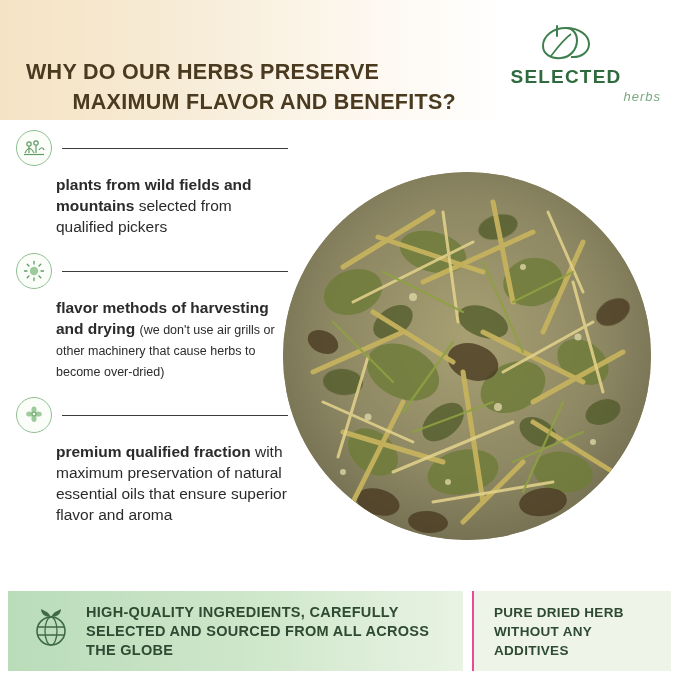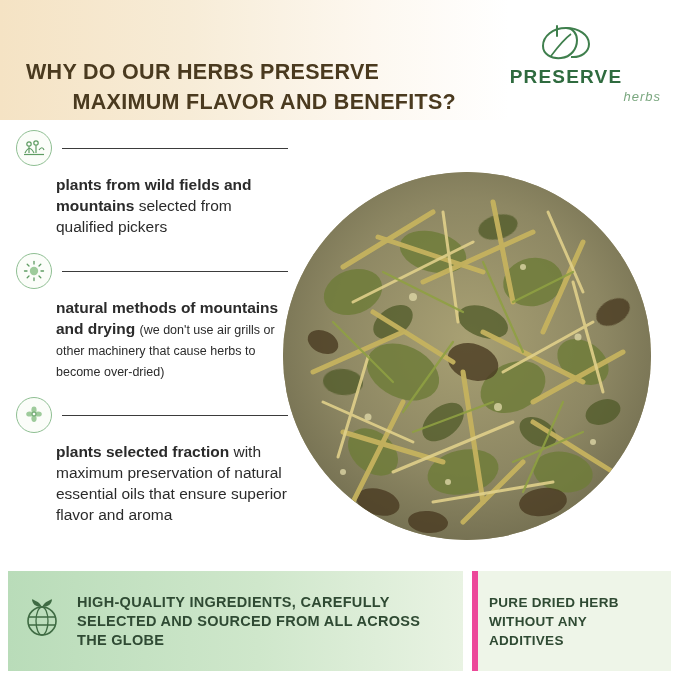--- a/index.html
+++ b/index.html
@@ -118,33 +118,33 @@
   .bottom {
     position: absolute;
     left: 0; bottom: 0;
     width: 679px; height: 88px;
     display: flex;
     gap: 9px;
     padding: 0 8px 8px 8px;
     align-items: flex-end;
   }
   .bar {
-    height: 100px;
+    height: 80px;
     display: flex;
     align-items: center;
-    padding: 0 11px;
+    padding: 0 20px;
   }
   .bar-left {
     flex: 0 0 455px;
     background: linear-gradient(to right, #b9dcb9 0%, #cfe7cb 55%, #e9f3e3 100%);
   }
   .bar-right {
     flex: 1 1 auto;
     background: #eef5e8;
-    border-left: 6px solid #ec4899;
+    border-left: 2px solid #ec4899;
     justify-content: flex-start;
   }
   .bar-icon { flex: 0 0 auto; margin-right: 12px; }
   .bar-text {
     color: #2f4a33;
     font-size: 14.5px;
     font-weight: bold;
     letter-spacing: 0.3px;
     line-height: 19px;
     text-transform: uppercase;
@@ -165,21 +165,21 @@
 
   <div class="logo">
     <div class="logo-mark">
       <svg width="70" height="42" viewBox="0 0 70 42">
         <path d="M35 6 C22 6 12 14 12 24 C12 32 20 37 30 36 C40 35 46 27 46 18 C46 12 42 6 35 6 Z" fill="none" stroke="#3f7f4d" stroke-width="2"></path>
         <path d="M35 6 C48 6 58 13 58 22 C58 30 50 36 40 35" fill="none" stroke="#3f7f4d" stroke-width="2"></path>
         <path d="M20 34 C26 26 32 18 40 12" fill="none" stroke="#3f7f4d" stroke-width="1.6"></path>
         <path d="M26 4 L26 14" stroke="#3f7f4d" stroke-width="2" stroke-linecap="round"></path>
       </svg>
     </div>
-    <div class="logo-name">PRESERVE</div>
+    <div class="logo-name">SELECTED</div>
     <div class="logo-sub">herbs</div>
   </div>
 
   <div class="features">
 
     <div class="feature">
       <div class="feature-head">
         <div class="badge">
           <svg width="24" height="24" viewBox="0 0 24 24">
             <path d="M3 17 C6 11 9 11 12 17" fill="none" stroke="#5f9c63" stroke-width="1.2"></path>
@@ -210,42 +210,42 @@
               <path d="M5.2 5.2 L7 7"></path>
                 <path d="M17 17 L18.8 18.8"></path>
               <path d="M18.8 5.2 L17 7"></path>
                 <path d="M7 17 L5.2 18.8"></path>
             </g>
           </svg>
         </div>
         <div class="rule"></div>
       </div>
       <div class="feature-text">
-        <span class="strong">natural methods of mountains and drying</span>
+        <span class="strong">flavor methods of harvesting and drying</span>
         <span class="small">(we don't use air grills or other machinery that cause herbs to become over-dried)</span>
       </div>
     </div>
 
     <div class="feature">
       <div class="feature-head">
         <div class="badge">
           <svg width="24" height="24" viewBox="0 0 24 24">
             <g fill="#9ecb9b">
               <ellipse cx="12" cy="7" rx="2.6" ry="3.4"></ellipse>
               <ellipse cx="12" cy="15.5" rx="2.6" ry="3.4"></ellipse>
               <ellipse cx="7.6" cy="11" rx="3.4" ry="2.6"></ellipse>
               <ellipse cx="16.4" cy="11" rx="3.4" ry="2.6"></ellipse>
             </g>
             <circle cx="12" cy="11" r="2" fill="#fbfdf9" stroke="#5f9c63" stroke-width="1"></circle>
           </svg>
         </div>
         <div class="rule"></div>
       </div>
       <div class="feature-text">
-        <span class="strong">plants selected fraction</span><span> with maximum preservation of natural essential oils that ensure superior flavor and aroma</span>
+        <span class="strong">premium qualified fraction</span><span> with maximum preservation of natural essential oils that ensure superior flavor and aroma</span>
       </div>
     </div>
 
   </div>
 
   <div class="photo">
     <svg width="368" height="368" viewBox="0 0 368 368" aria-hidden="true">
       <defs>
         <radialGradient id="bg" cx="50%" cy="45%" r="62%">
           <stop offset="0%" stop-color="#a8a073"></stop>

